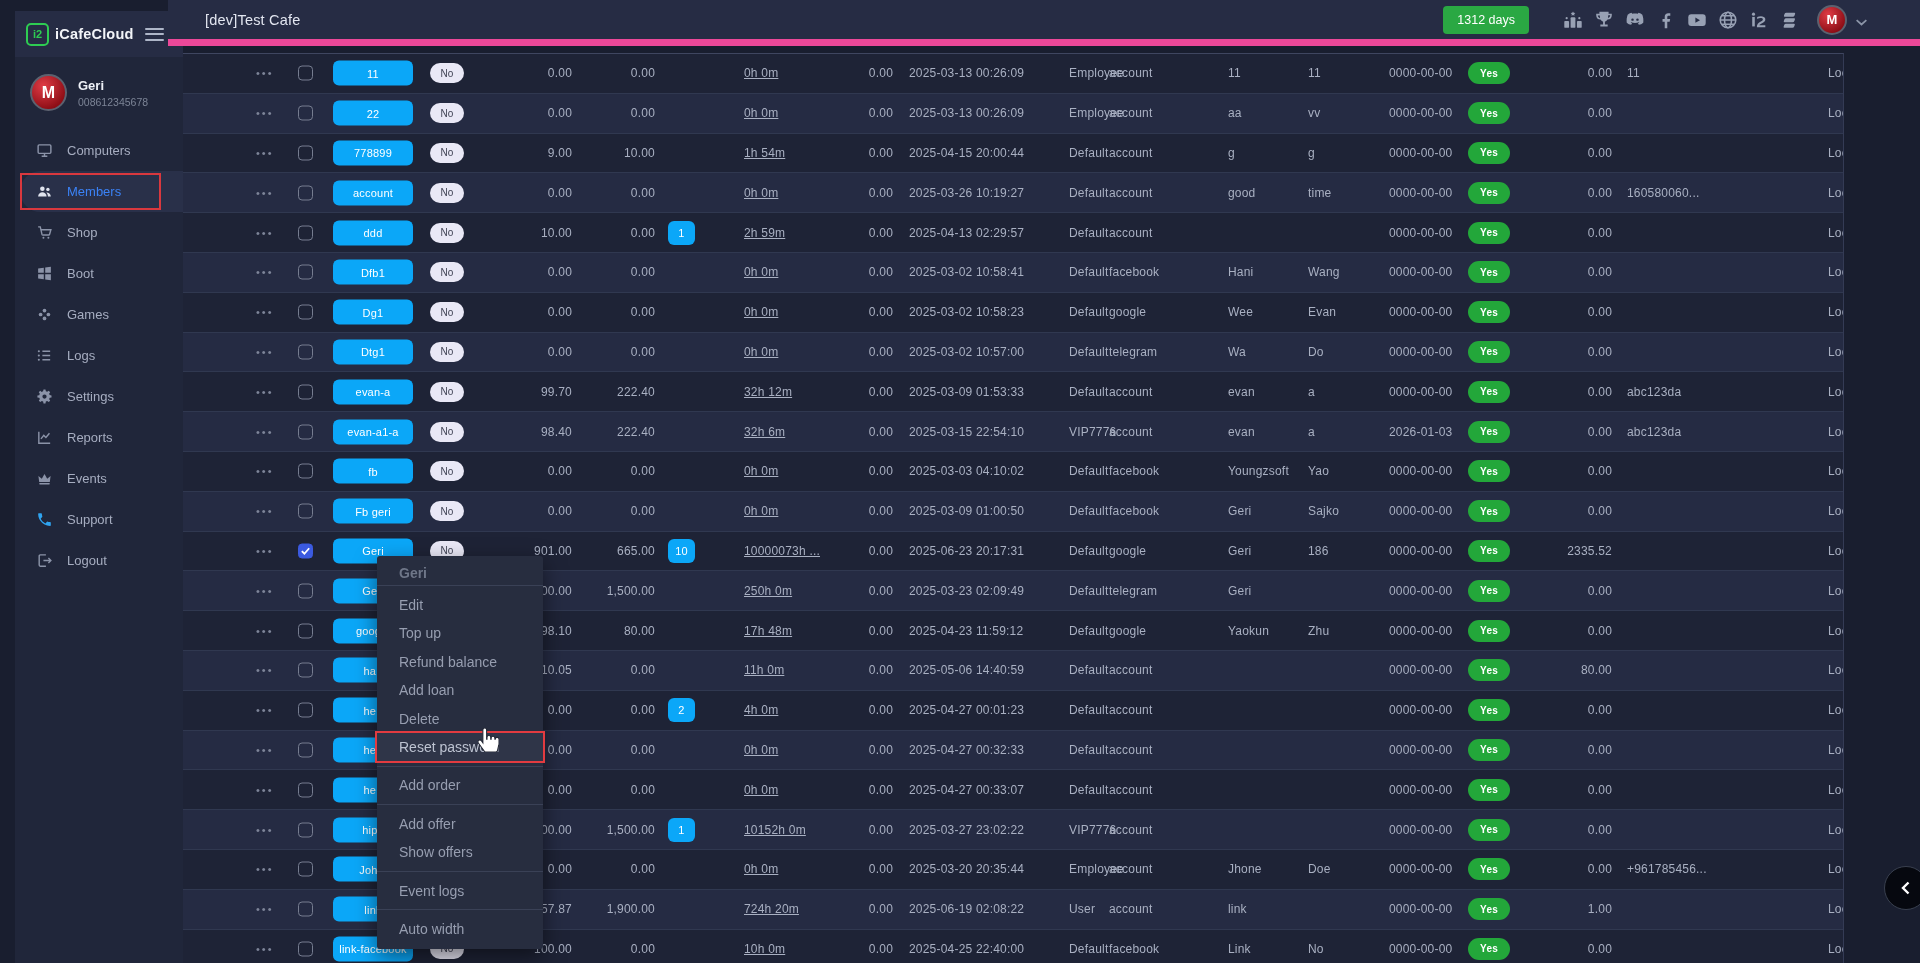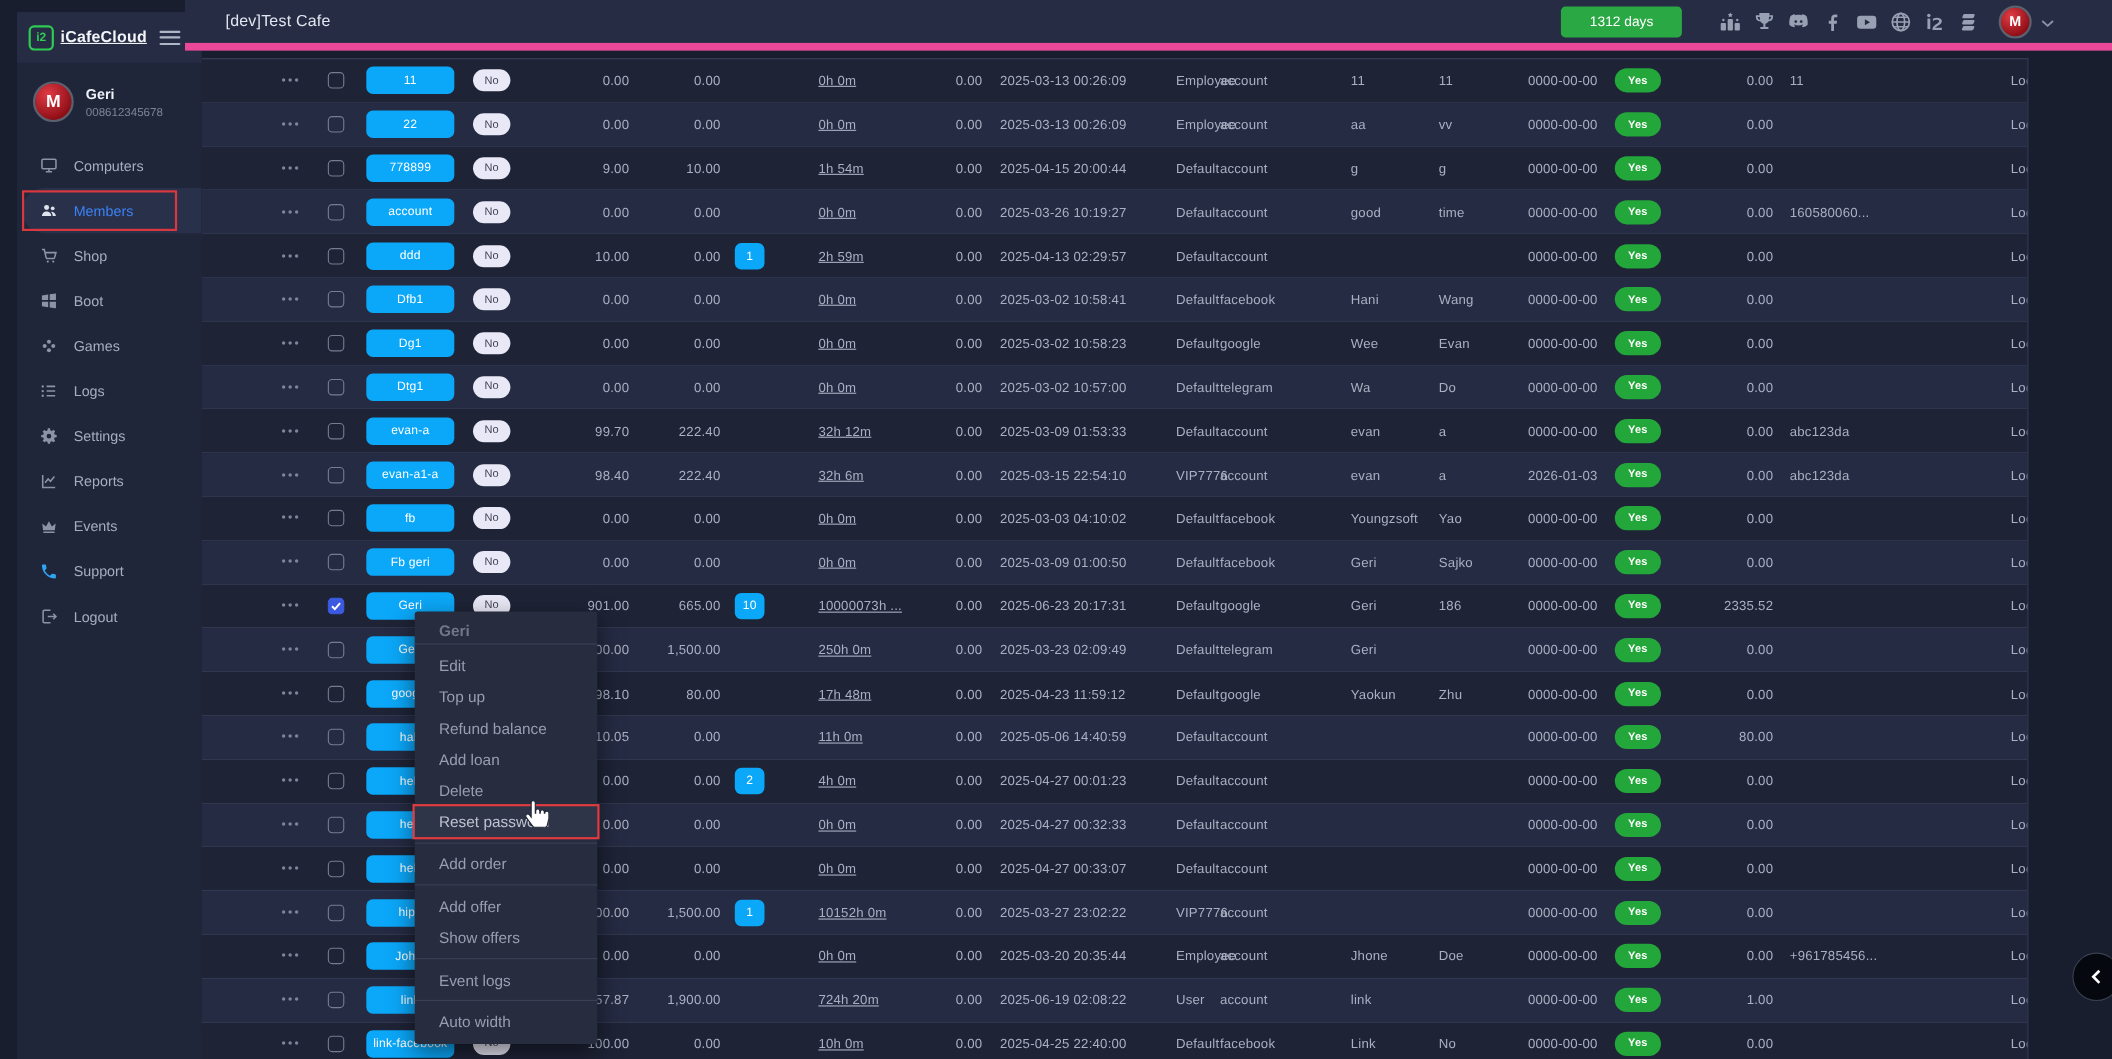--- a/index.html
+++ b/index.html
@@ -6,21 +6,21 @@
   html,body { width:1920px; height:963px; overflow:hidden; background:#191e2f;
     font-family:"Liberation Sans","DejaVu Sans",sans-serif; }
 
   
   .sidebar { position:fixed; left:15px; top:0; width:168px; height:100%; background:#20263a; z-index:5;margin-top:11px; }
   .sidebar-top { height:46px; background:#262c44; display:flex; align-items:center;
     justify-content:space-between; padding:0 19px 0 11px; }
   .brand { display:flex; align-items:center; gap:6px; }
   .logo-mark { width:23px; height:23px; border:2px solid #2ecc52; border-radius:5px;
     display:flex; align-items:center; justify-content:center; color:#2ecc52; font-weight:bold; font-size:11px; }
-  .brand-name { color:#f2f4f8; font-weight:bold; font-size:14.5px; letter-spacing:.2px;text-decoration:underline; }
+  .brand-name { color:#f2f4f8; font-weight:bold; font-size:14.5px; letter-spacing:.2px; }
   .hamburger { width:19px; display:flex; flex-direction:column; gap:3.5px; cursor:pointer; }
   .hamburger i { height:2px; background:#aeb6c8; border-radius:1px; }
 
   .user-block { display:flex; align-items:center; gap:11px; padding:17px 14px 14px 15px; }
   .s-avatar { width:37px; height:37px; border-radius:50%;
     background:radial-gradient(circle at 35% 30%, #e03c46, #8d0d15 75%);
     border:2px solid #5c616f; display:flex; align-items:center; justify-content:center;
     color:#fff; font-weight:bold; font-size:16px; }
   .u-name { color:#eef1f7; font-weight:bold; font-size:13px; }
   .u-phone { color:#7c8496; font-size:10.5px; margin-top:3px; }
@@ -36,21 +36,21 @@
   .red-box { position:absolute; left:5px; top:2px; width:141px; height:37px;
     border:2px solid #d9383e; pointer-events:none; z-index:2; }
   .nav-item.active .red-box { left:0; }
 
   
   .topbar { position:fixed; left:168px; right:0; top:0; height:46px; background:#262c44;
     border-bottom:7px solid #ec4899; display:flex; align-items:center;
     padding:0 52px 0 37px; z-index:6; }
   .page-title { color:#e2e6f0; font-size:14.5px; letter-spacing:.2px; }
   .spacer { flex:1; }
-  .days-btn { background:#2aa843; color:#fff; font-size:12.5px; padding:7px 26px;
+  .days-btn { background:#2aa843; color:#fff; font-size:12.5px; padding:7px 14px;
     border-radius:4px; margin-right:28px; cursor:pointer; }
   .hicon { width:22px; height:22px; color:#98a1b4; margin:0 4.5px; cursor:pointer; }
   .hicon svg { width:100%; height:100%; display:block; }
   .t-avatar { width:30px; height:30px; border-radius:50%; margin-left:12px;
     background:radial-gradient(circle at 35% 30%, #e03c46, #8d0d15 75%);
     border:2px solid #5c616f; display:flex; align-items:center; justify-content:center;
     color:#fff; font-weight:bold; font-size:13px; cursor:pointer; }
   .t-chevron { width:13px; height:13px; color:#8c95a8; margin-left:8px; cursor:pointer; }
 
   

